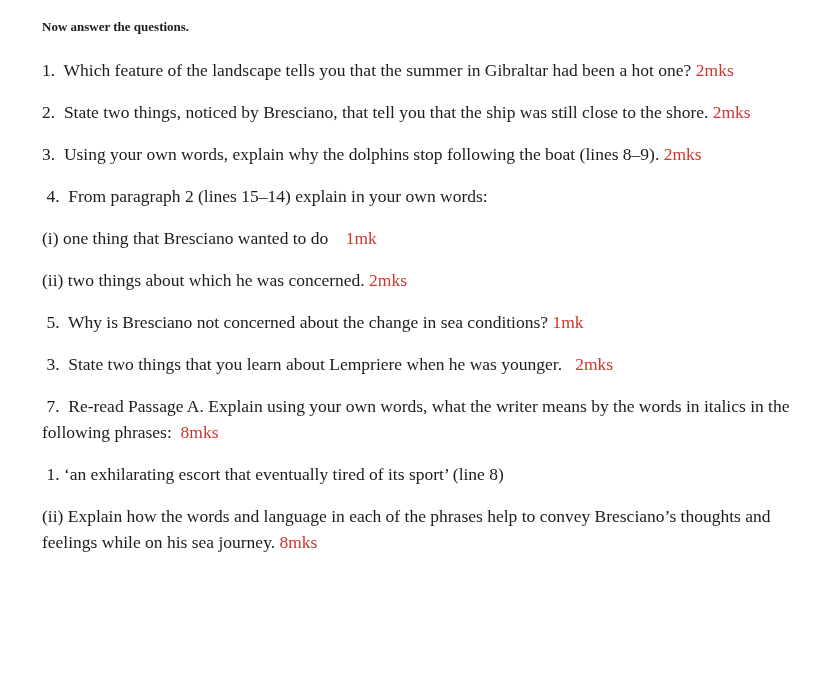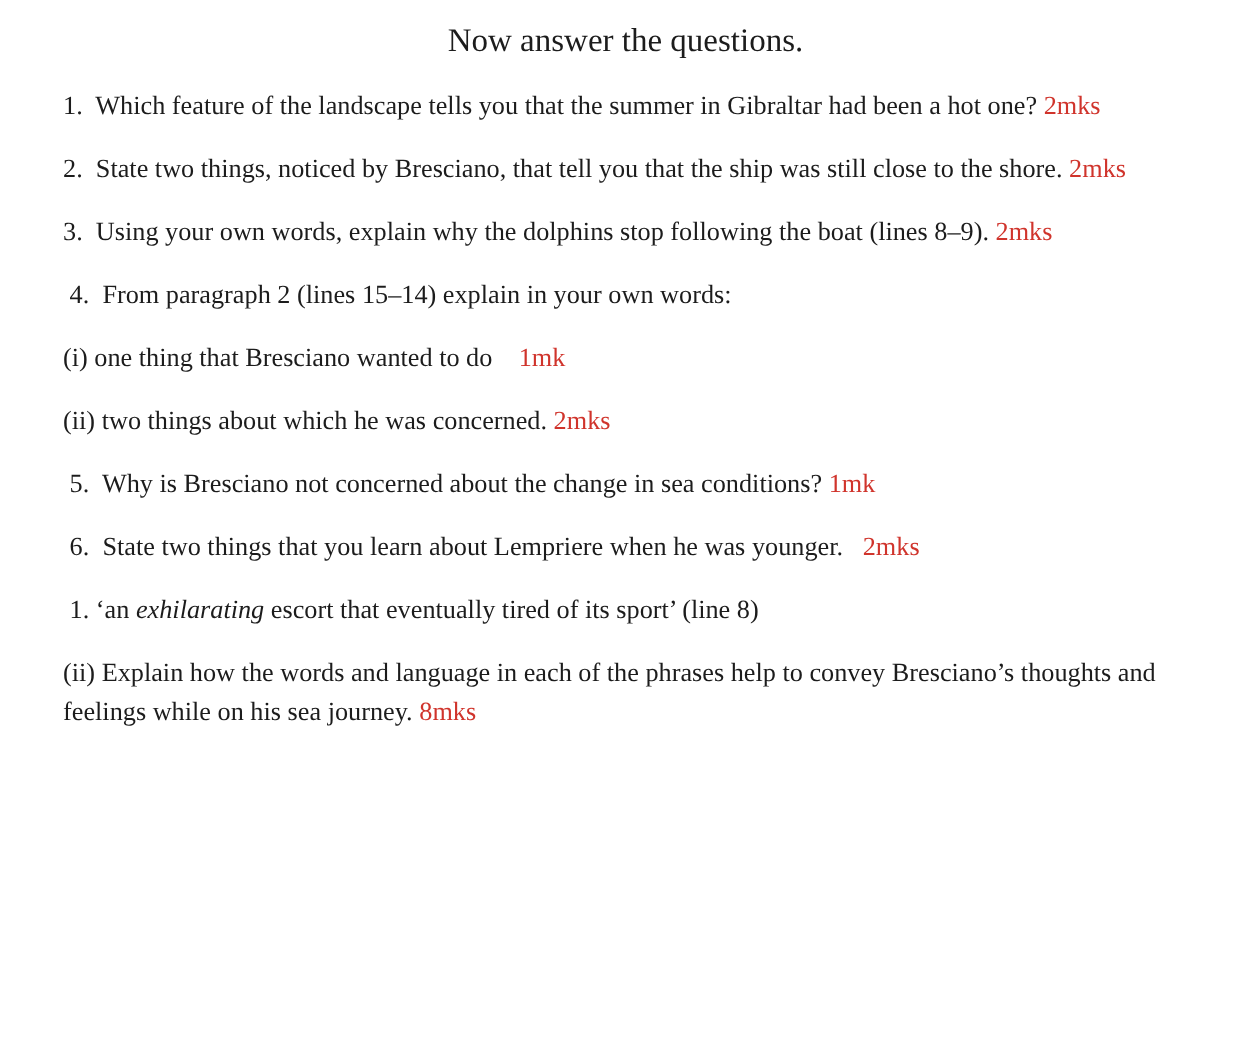--- a/index.html
+++ b/index.html
@@ -17,50 +17,50 @@
     font-size:17.5px;
     overflow:hidden;
   }
   .page{
     box-sizing:border-box;
     width:826px;
     height:698px;
     padding:14px 34px 0 42px;
   }
   .title{
-    font-size:22px;
-    font-weight:normal;
-    text-align:center;
+    font-size:13px;
+    font-weight:bold;
+    text-align:left;
     line-height:26px;
     margin:0 0 17px 0;
   }
   .q{
     margin:0 0 16px 0;
     line-height:26px;
     white-space:pre-wrap;
   }
   .mark{
     color:var(--mark);
     font-weight:normal;
   }
   .it{
-    font-style:italic;
     text-align:right;
   }
 </style>
 </head>
 <body>
 
 <div class="page">
   <h1 class="title">Now answer the questions.</h1>
   <div id="questions-list">
       <p class="q"><span>1.  Which feature of the landscape tells you that the summer in Gibraltar had been a hot one? </span><span class="mark">2mks</span></p>
       <p class="q"><span>2.  State two things, noticed by Bresciano, that tell you that the ship was still close to the shore. </span><span class="mark">2mks</span></p>
       <p class="q"><span>3.  Using your own words, explain why the dolphins stop following the boat (lines 8–9). </span><span class="mark">2mks</span></p>
       <p class="q"><span> 4.  From paragraph 2 (lines 15–14) explain in your own words:</span></p>
       <p class="q"><span>(i) one thing that Bresciano wanted to do    </span><span class="mark">1mk</span></p>
       <p class="q"><span>(ii) two things about which he was concerned. </span><span class="mark">2mks</span></p>
       <p class="q"><span> 5.  Why is Bresciano not concerned about the change in sea conditions? </span><span class="mark">1mk</span></p>
-      <p class="q"><span> 6.  State two things that you learn about Lempriere when he was younger.   </span><span class="mark">2mks</span></p>
+      <p class="q"><span> 3.  State two things that you learn about Lempriere when he was younger.   </span><span class="mark">2mks</span></p>
+      <p class="q"><span> 7.  Re-read Passage A. Explain using your own words, what the writer means by the words in italics in the following phrases:  </span><span class="mark">8mks</span></p>
       <p class="q"><span> 1. ‘an </span><span class="it">exhilarating</span><span> escort that eventually tired of its sport’ (line 8)</span></p>
       <p class="q"><span>(ii) Explain how the words and language in each of the phrases help to convey Bresciano’s thoughts and feelings while on his sea journey. </span><span class="mark">8mks</span></p>
     </div>
 </div>
 
 </body></html>

